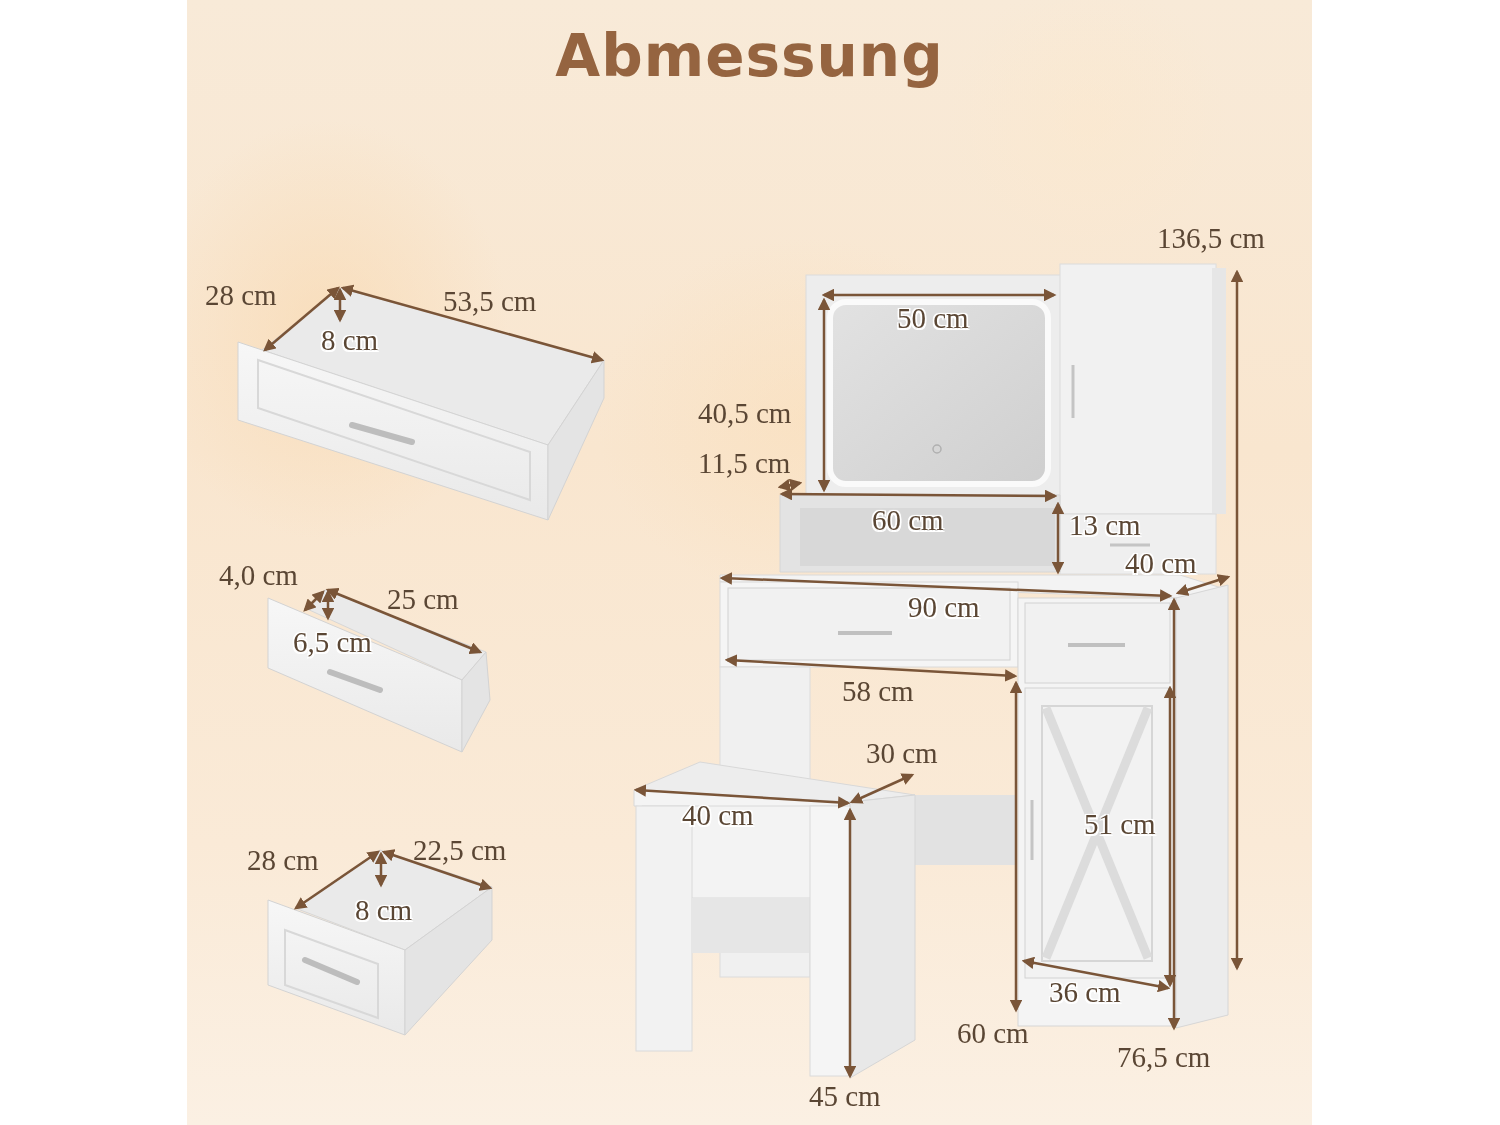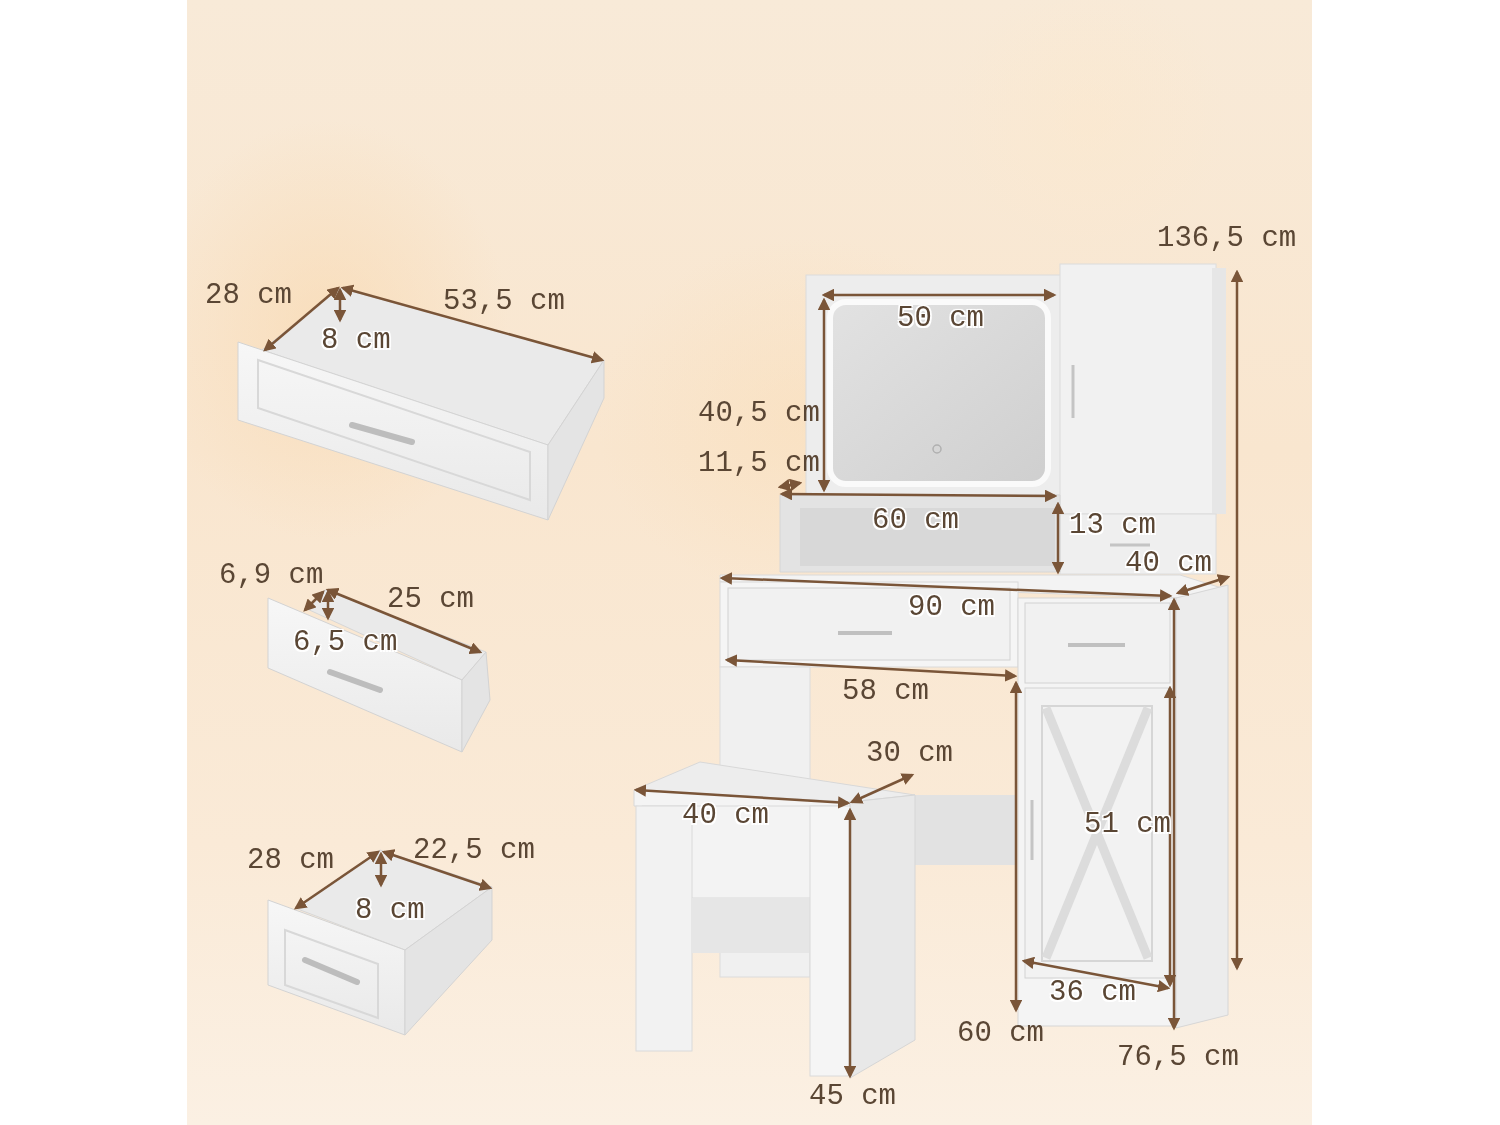--- a/index.html
+++ b/index.html
@@ -19,21 +19,21 @@
   }
   .pill {
     position:absolute; top:116px; height:66px; background:#fffdfb; border-radius:33px;
     display:flex; align-items:center; justify-content:center;
     font-family:"Liberation Sans", sans-serif; font-size:25px; color:#6b4a33;
     box-shadow:0 0 6px rgba(230,200,160,0.35);
   }
   .pill.left { left:20px; width:572px; }
   .pill.right { left:604px; width:500px; }
   .dim {
-    position:absolute; font-family:Liberation Mono, monospace; font-size:29px; color:#5a4634;
+    position:absolute; font-family:Liberation Serif, serif; font-size:29px; color:#5a4634;
     white-space:nowrap; line-height:1;
     text-shadow: -1.5px -1.5px 0 #fff, 1.5px -1.5px 0 #fff, -1.5px 1.5px 0 #fff, 1.5px 1.5px 0 #fff, 0 0 3px #fff;
   }
   .dim.plain { text-shadow:none; }
   svg.art { position:absolute; left:0; top:0; }
 </style>
 </head>
 <body>
 
 <div class="panel">
@@ -144,27 +144,28 @@
       <polygon points="850,802 915,795 915,1040 850,1078" fill="#e8e8e8" stroke="#d6d6d6"></polygon>
       <rect x="636" y="806" width="56" height="245" fill="#f2f2f2" stroke="#dadada"></rect>
       <rect x="692" y="898" width="120" height="55" fill="#e6e6e6"></rect>
       <rect x="810" y="806" width="40" height="270" fill="#f5f5f5" stroke="#dadada"></rect>
       <line x1="636" y1="790" x2="848" y2="803" stroke="#7a5538" stroke-width="2.5" marker-start="url(#ah)" marker-end="url(#ah)"></line>
       <line x1="852" y1="802" x2="912" y2="775" stroke="#7a5538" stroke-width="2.5" marker-start="url(#ah)" marker-end="url(#ah)"></line>
       <line x1="850" y1="810" x2="850" y2="1076" stroke="#7a5538" stroke-width="2.5" marker-start="url(#ah)" marker-end="url(#ah)"></line>
     </g>
   </svg>
 
+  <div class="title">Abmessung</div>
 
 
   <div class="dim plain" style="left:18px;top:281px;">28 cm</div>
   <div class="dim plain" style="left:256px;top:287px;">53,5 cm</div>
   <div class="dim" style="left:134px;top:326px;">8 cm</div>
 
-  <div class="dim plain" style="left:32px;top:561px;">6,9 cm</div>
+  <div class="dim plain" style="left:32px;top:561px;">4,0 cm</div>
   <div class="dim plain" style="left:200px;top:585px;">25 cm</div>
   <div class="dim" style="left:106px;top:628px;">6,5 cm</div>
 
   <div class="dim plain" style="left:60px;top:846px;">28 cm</div>
   <div class="dim plain" style="left:226px;top:836px;">22,5 cm</div>
   <div class="dim" style="left:168px;top:896px;">8 cm</div>
 
   <div class="dim plain" style="left:970px;top:224px;">136,5 cm</div>
   <div class="dim" style="left:710px;top:304px;">50 cm</div>
   <div class="dim plain" style="left:511px;top:361px;margin-top:38px;">40,5 cm</div>

